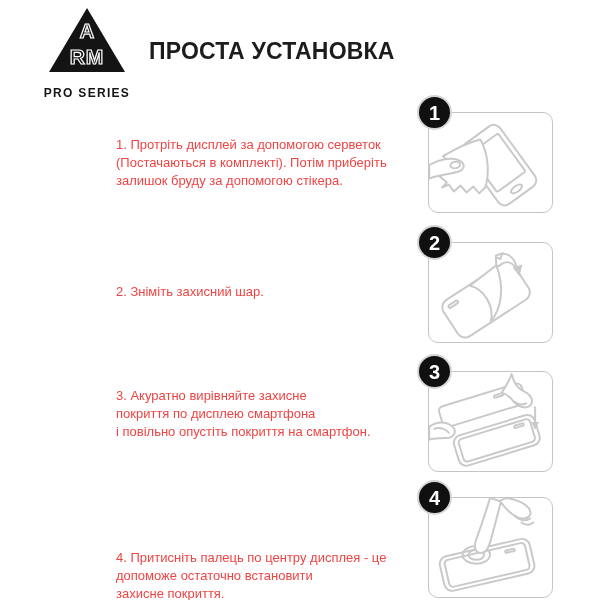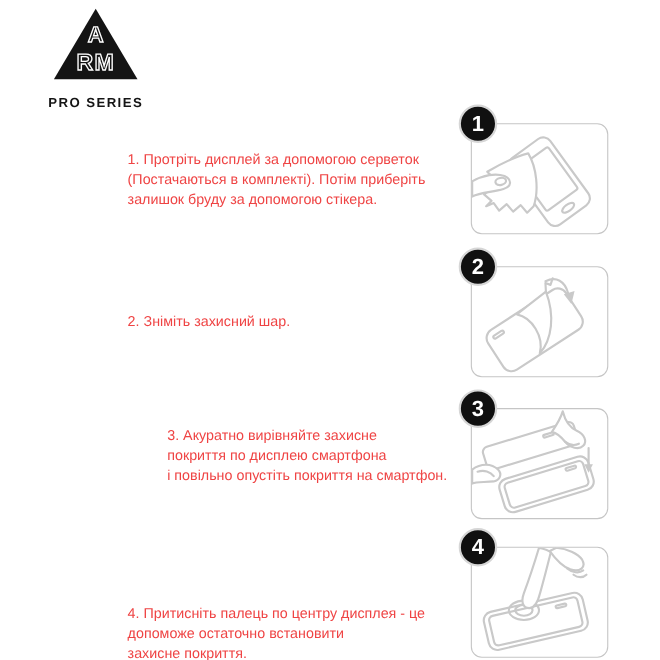--- a/index.html
+++ b/index.html
@@ -33,26 +33,27 @@
 
   <div class="logo">
     <svg width="78" height="66" viewBox="0 0 78 66">
       <polygon points="39,1 77,65 1,65" fill="#141414"></polygon>
       <text x="39" y="31" text-anchor="middle" font-size="20" font-weight="bold" fill="none" stroke="#ffffff" stroke-width="1.2">A</text>
       <text x="39" y="57" text-anchor="middle" font-size="21" font-weight="bold" letter-spacing="1" fill="none" stroke="#ffffff" stroke-width="1.2">RM</text>
     </svg>
     <div class="logo-sub">PRO SERIES</div>
   </div>
 
+  <div class="title">ПРОСТА УСТАНОВКА</div>
 
   <div class="step-text" style="top:136px;">1. Протріть дисплей за допомогою серветок
 (Постачаються в комплекті). Потім приберіть
 залишок бруду за допомогою стікера.</div>
   <div class="step-text" style="top:283px;text-align:center;">2. Зніміть захисний шар.</div>
-  <div class="step-text" style="top:387px;margin-left:36px;">3. Акуратно вирівняйте захисне
+  <div class="step-text" style="top:387px;">3. Акуратно вирівняйте захисне
 покриття по дисплею смартфона
 і повільно опустіть покриття на смартфон.</div>
   <div class="step-text" style="top:517px;margin-top:32px;">4. Притисніть палець по центру дисплея - це
 допоможе остаточно встановити
 захисне покриття.</div>
 
   <div class="frame" style="top:112px;">
     <svg viewBox="0 0 125 101" class="art">
       <g transform="rotate(-36 72 54)">
         <rect class="white" x="49" y="15" width="46" height="76" rx="8"></rect>

